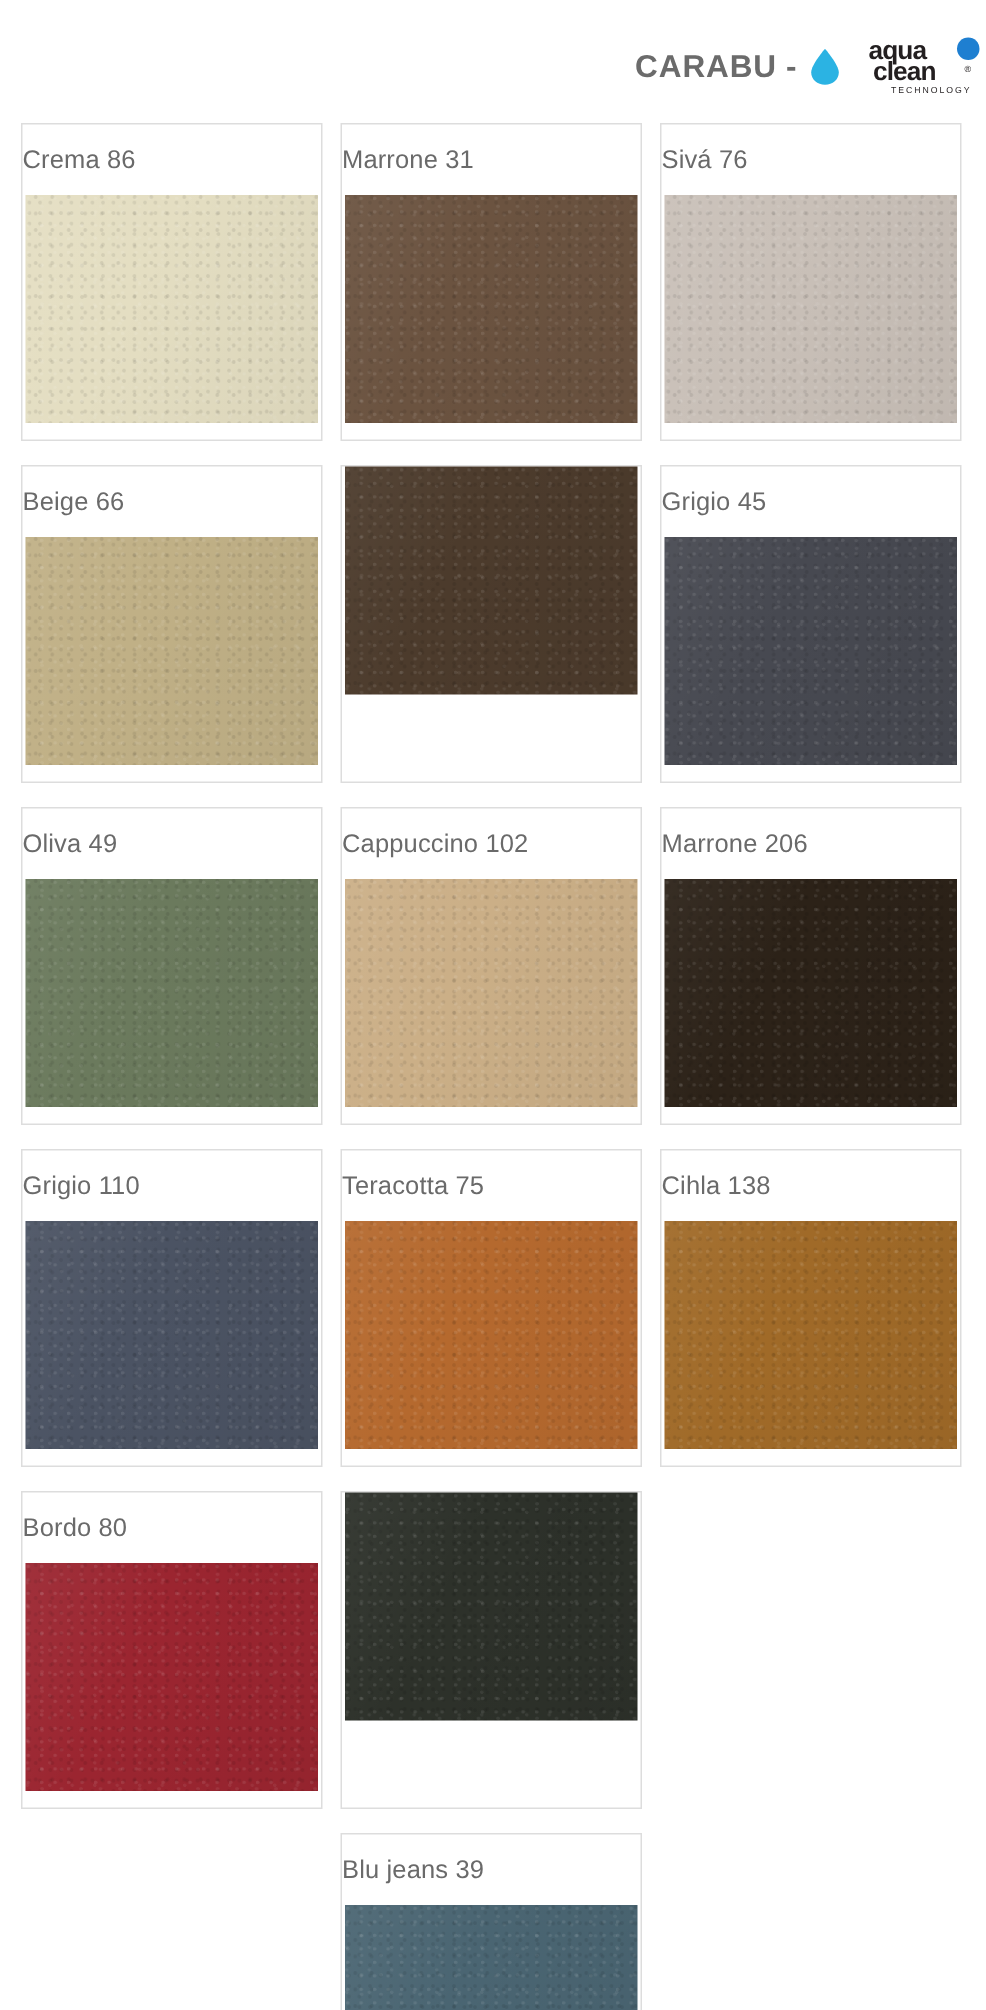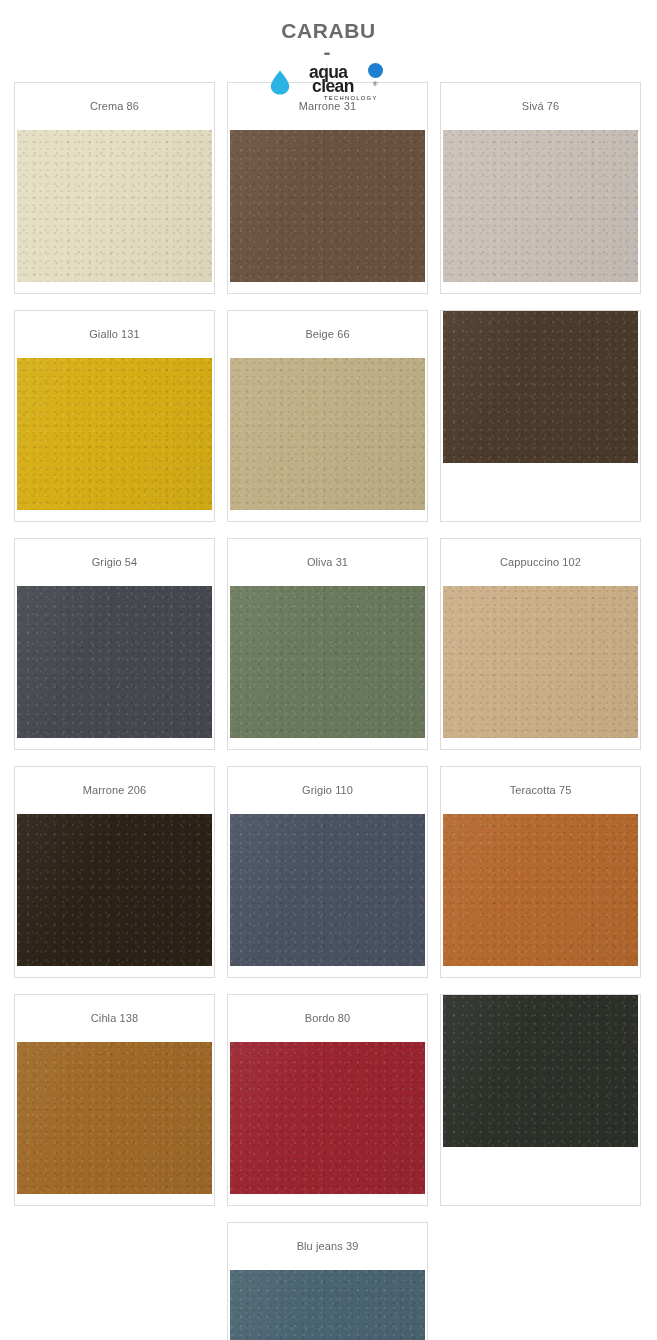--- a/index.html
+++ b/index.html
@@ -20,24 +20,23 @@
     min-height: 1340px;
     background: #ffffff;
     position: relative;
   }
 
   
   .header {
     height: 68px;
     display: flex;
     align-items: center;
-    justify-content: flex-start;
+    justify-content: flex-end;
     gap: 0px;
     padding-top: 20px;
-    flex-direction: column;
   }
 
   .collection-title {
     font-size: 21px;
     font-weight: bold;
     letter-spacing: 0.6px;
     color: #6b6b6b;
     line-height: 1;
   }
 
@@ -91,22 +90,21 @@
     border: 1px solid #dddddd;
     background: #ffffff;
     padding: 0;
     display: flex;
     flex-direction: column;
   }
 
   .swatch-label {
     height: 47px;
     line-height: 47px;
-    text-align: center;
-    font-size: 11px;
+    font-size: 17px;
     color: #6a6a6a;
     letter-spacing: 0.1px;
     white-space: nowrap;
     overflow: hidden;
   }
 
   .swatch-image-wrap {
     padding: 0 2px 11px 2px;
   }
 
@@ -197,58 +195,50 @@
 
     <div class="swatch-cell">
       <div class="swatch-card">
         <div class="swatch-label">Sivá 76</div>
         <div class="swatch-image-wrap">
           <div class="swatch-image" style="background-color: rgb(201, 192, 184);"></div>
         </div>
       </div>
     </div>
 
-    <div class="swatch-cell">
-      <div class="swatch-card">
-        <div class="swatch-label">Giallo 131</div>
-        <div class="swatch-image-wrap">
-          <div class="swatch-image" style="background-color: rgb(214, 174, 21);"></div>
-        </div>
-      </div>
-    </div>
 
     <div class="swatch-cell">
       <div class="swatch-card">
         <div class="swatch-label">Beige 66</div>
         <div class="swatch-image-wrap">
           <div class="swatch-image" style="background-color: rgb(192, 176, 134);"></div>
         </div>
       </div>
     </div>
 
     <div class="swatch-cell">
       <div class="swatch-card">
         <div class="swatch-image-wrap">
           <div class="swatch-image" style="background-color: rgb(76, 59, 44);"></div>
         </div>
       </div>
     </div>
 
     <div class="swatch-cell">
       <div class="swatch-card">
-        <div class="swatch-label">Grigio 54</div>
+        <div class="swatch-label">Grigio 45</div>
         <div class="swatch-image-wrap">
           <div class="swatch-image" style="background-color: rgb(71, 73, 81);"></div>
         </div>
       </div>
     </div>
 
     <div class="swatch-cell">
       <div class="swatch-card">
-        <div class="swatch-label">Oliva 31</div>
+        <div class="swatch-label">Oliva 49</div>
         <div class="swatch-image-wrap">
           <div class="swatch-image" style="background-color: rgb(107, 122, 93);"></div>
         </div>
       </div>
     </div>
 
     <div class="swatch-cell">
       <div class="swatch-card">
         <div class="swatch-label">Cappuccino 102</div>
         <div class="swatch-image-wrap">

